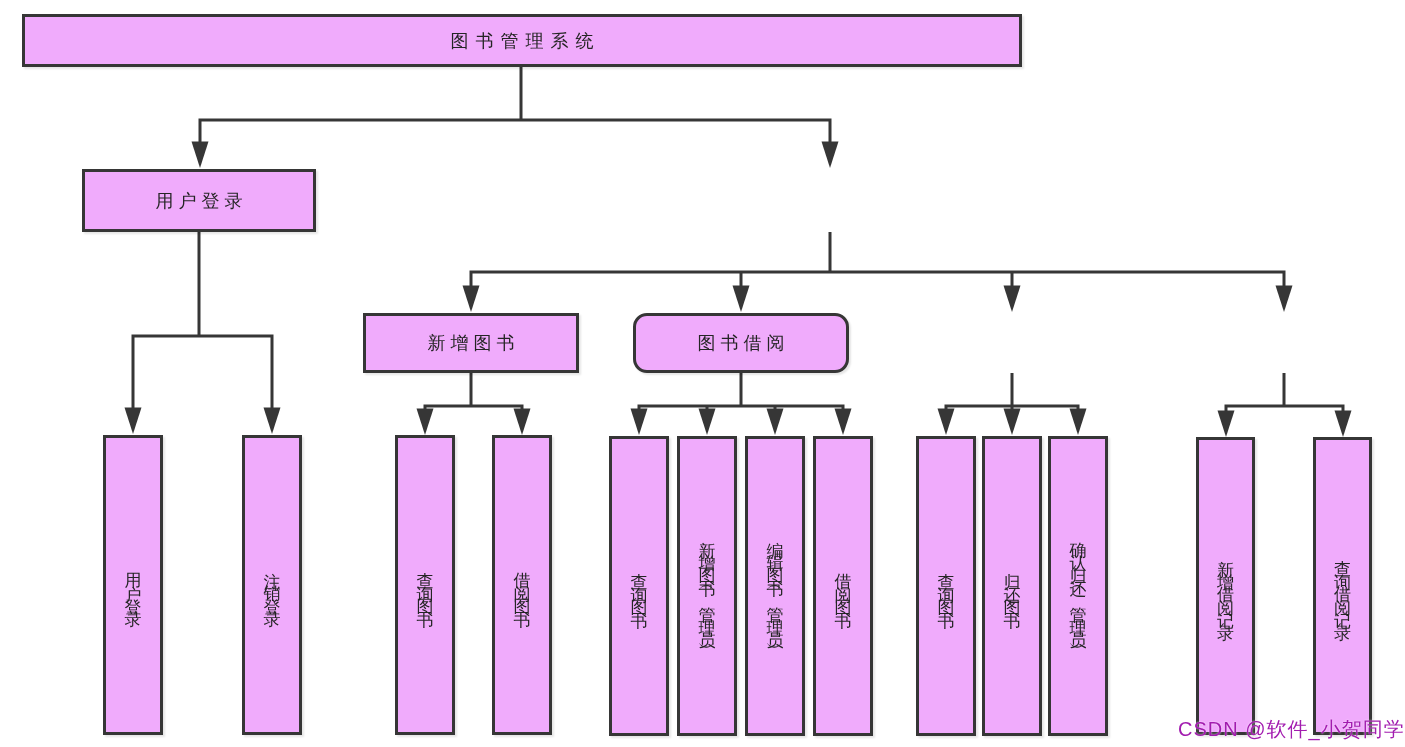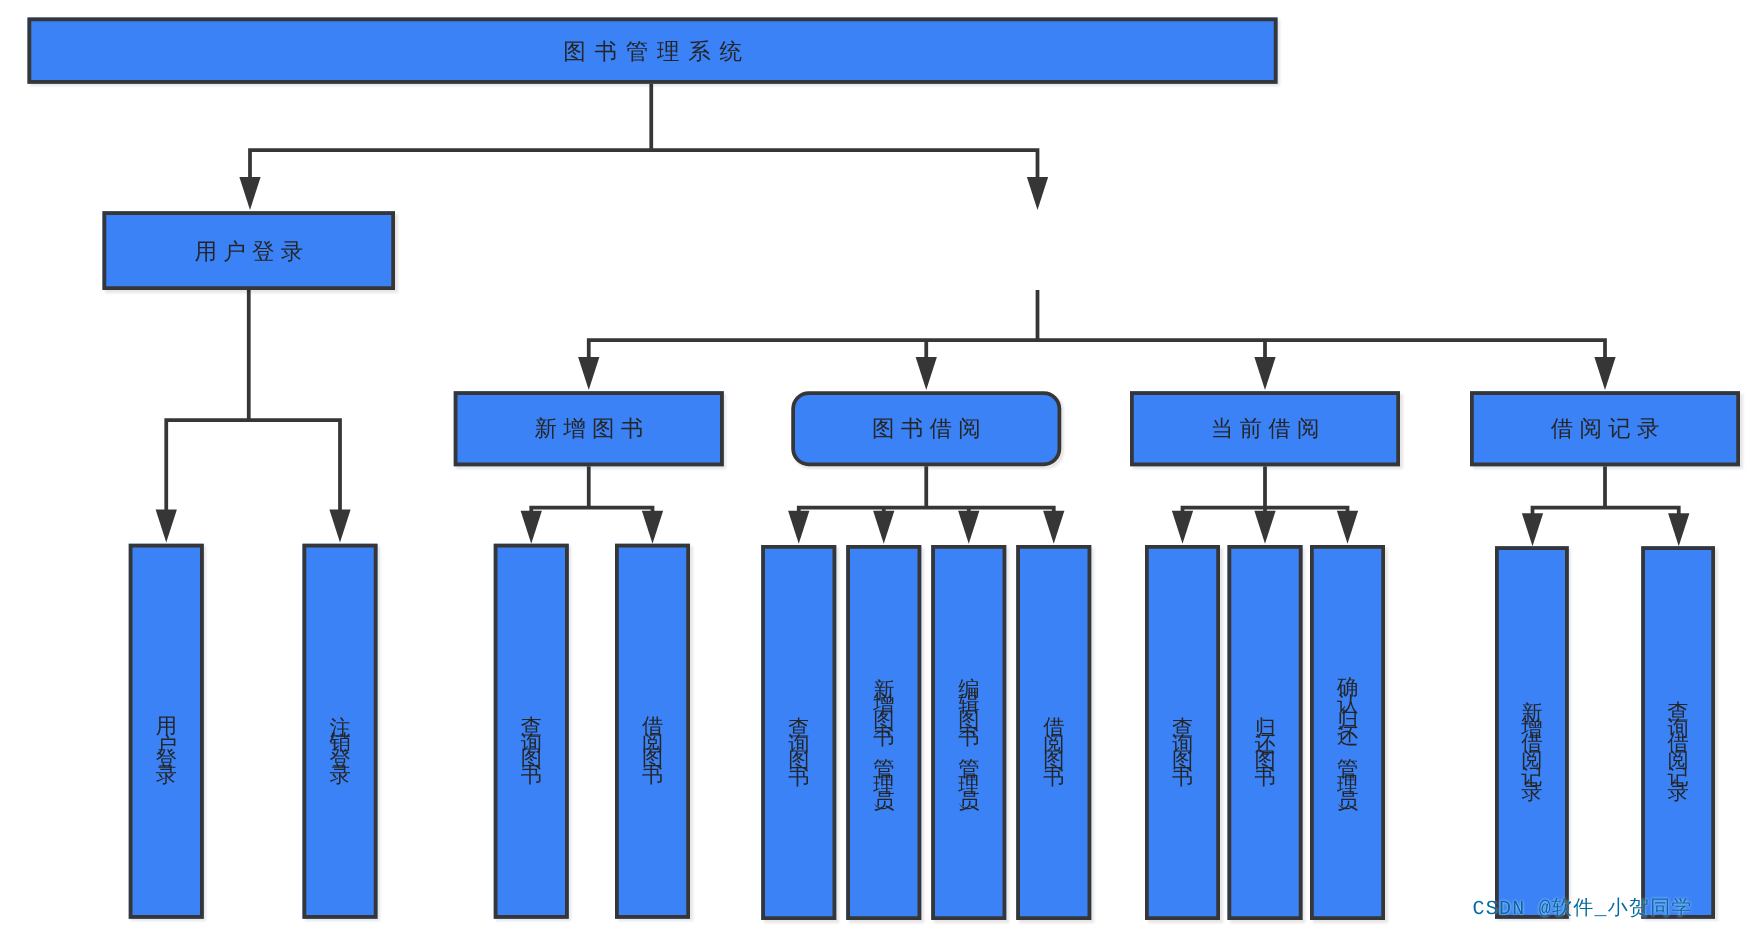--- a/index.html
+++ b/index.html
@@ -18,21 +18,21 @@
   #wires {
     position: absolute;
     left: 0; top: 0;
     width: 1405px;
     height: 747px;
     z-index: 1;
   }
   .node {
     position: absolute;
     box-sizing: border-box;
-    background: #3b82f6;
+    background: #f0abfc;
     border: 3px solid #363636;
     color: #252525;
     display: flex;
     align-items: center;
     justify-content: center;
     z-index: 2;
     box-shadow: 2px 2px 2px rgba(0,0,0,0.10);
   }
   .hnode {
     font-size: 18px;
@@ -47,26 +47,25 @@
   .vnode {
     writing-mode: vertical-rl;
     text-orientation: mixed;
     font-size: 17px;
     letter-spacing: 13px;
     line-height: 1;
   }
   .watermark {
     position: absolute;
     z-index: 3;
-    font-size: 16px;
+    font-size: 20px;
     letter-spacing: 1px;
-    color: #0369a1;
+    color: #a21caf;
     white-space: nowrap;
     text-shadow: 0 0 2px rgba(255,255,255,0.8);
-    font-family: Liberation Mono, monospace;
   }
 </style>
 </head>
 <body>
 
 <div id="stage">
 
   <svg id="wires" viewBox="0 0 1405 747" xmlns="http://www.w3.org/2000/svg">
     <g stroke="#363636" stroke-width="3" fill="none">
       <path d="M521 67 V120
@@ -125,22 +124,20 @@
       <polygon points="1334.5,410.5 1351.5,410.5 1343,437"></polygon>
     </g>
   </svg>
 
   <div class="node hnode root" style="left:22px; top:14px; width:1000px; height:53px;">图书管理系统</div>
 
   <div class="node hnode" style="left:82px; top:169px; width:234px; height:63px;">用户登录</div>
 
   <div class="node hnode" style="left:363px; top:313px; width:216px; height:60px;">新增图书</div>
   <div class="node hnode" style="left:633px; top:313px; width:216px; height:60px;border-radius:14px;">图书借阅</div>
-  <div class="node hnode" style="left:904px; top:313px; width:216px; height:60px;">当前借阅</div>
-  <div class="node hnode" style="left:1176px; top:313px; width:216px; height:60px;">借阅记录</div>
 
   <div class="node vnode" style="left:103px; top:435px; width:60px; height:300px;">用户登录</div>
   <div class="node vnode" style="left:242px; top:435px; width:60px; height:300px;">注销登录</div>
 
   <div class="node vnode" style="left:395px; top:435px; width:60px; height:300px;">查询图书</div>
   <div class="node vnode" style="left:492px; top:435px; width:60px; height:300px;">借阅图书</div>
 
   <div class="node vnode" style="left:609px; top:436px; width:60px; height:300px;">查询图书</div>
   <div class="node vnode" style="left:677px; top:436px; width:60px; height:300px;">新增图书（管理员）</div>
   <div class="node vnode" style="left:745px; top:436px; width:60px; height:300px;">编辑图书（管理员）</div>

